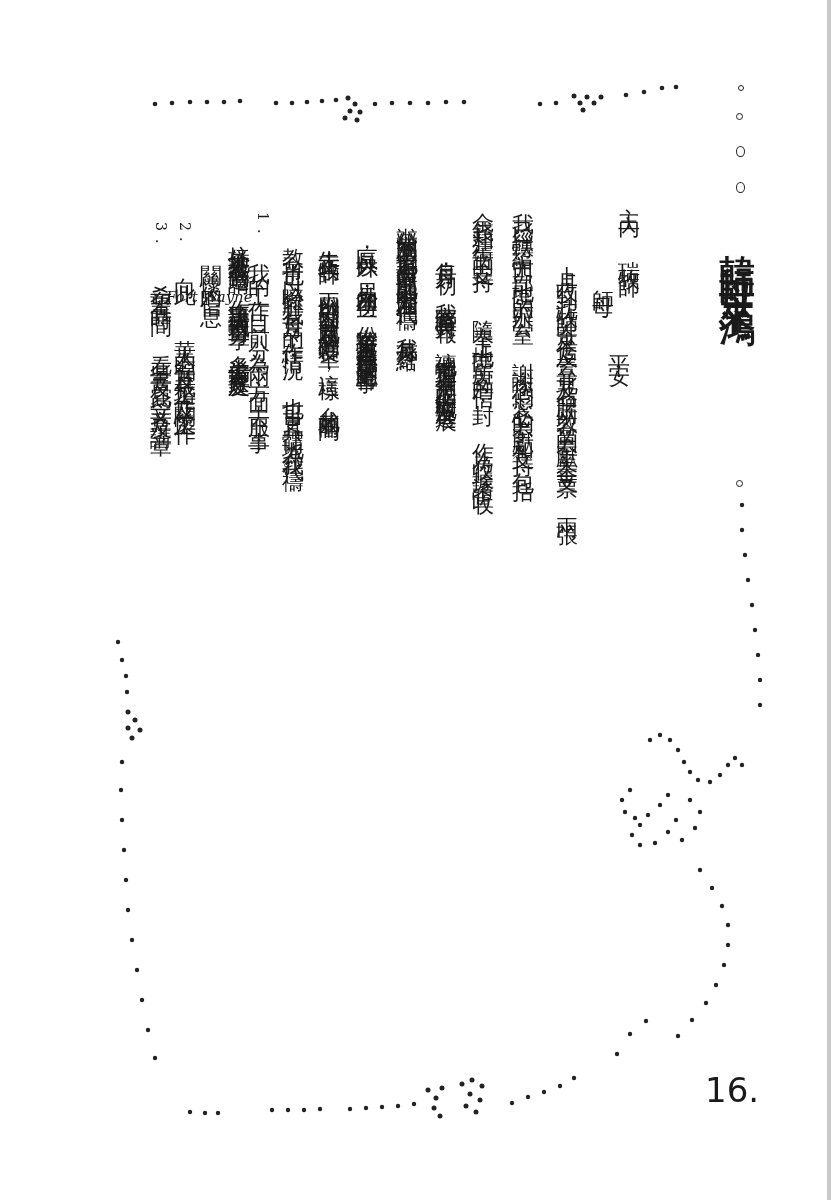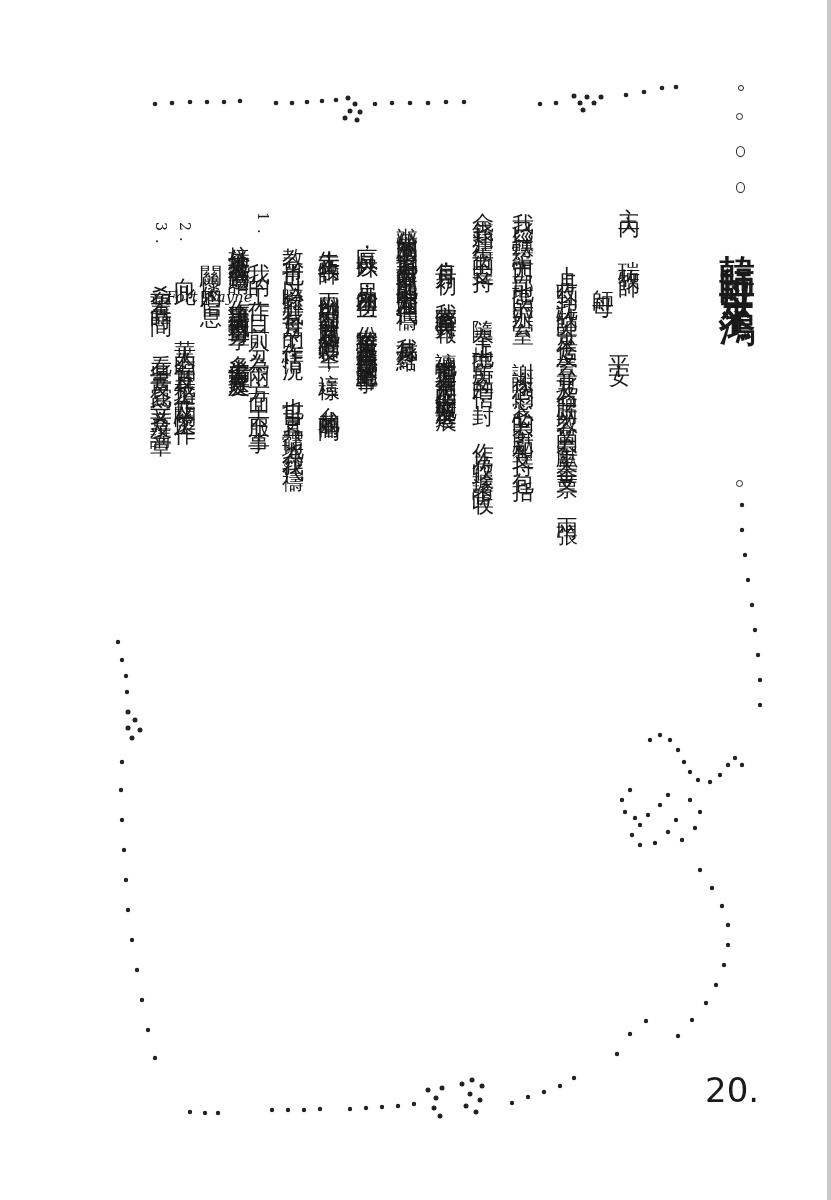--- a/index.html
+++ b/index.html
@@ -198,13 +198,13 @@
   <span>向此</span>
   <span class="latin" style="width:38px;">Fort Wayne</span>
   <span>華人的福音及栽培工作及關懷工作。</span>
 </div>
 
 <div class="col" style="left:150px;top:222px;font-size:22px;letter-spacing:8px;">
   <span style="font-size:14px;">3.</span>
   <span>希望有時間，看些書及寫些文章及講章。</span>
 </div>
 
-<div class="pagenum">20.</div>
+<div class="pagenum">16.</div>
 
 </body></html>

